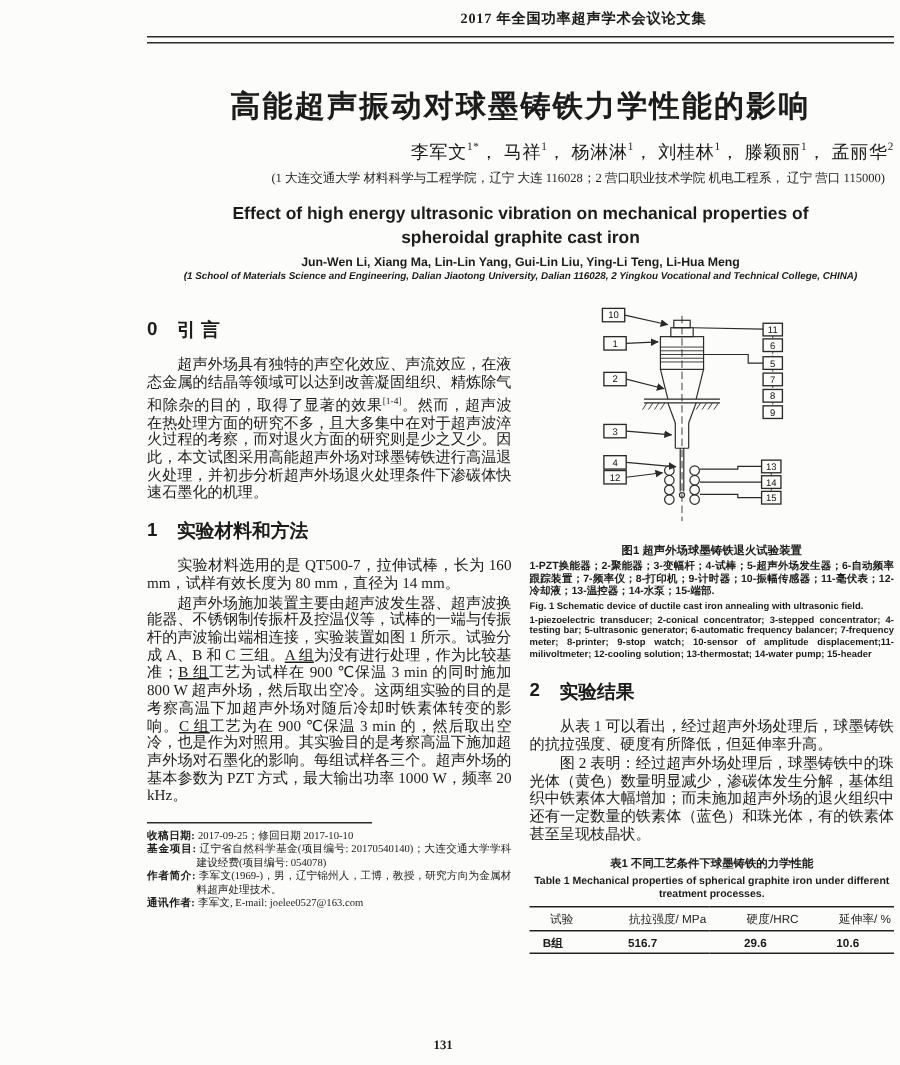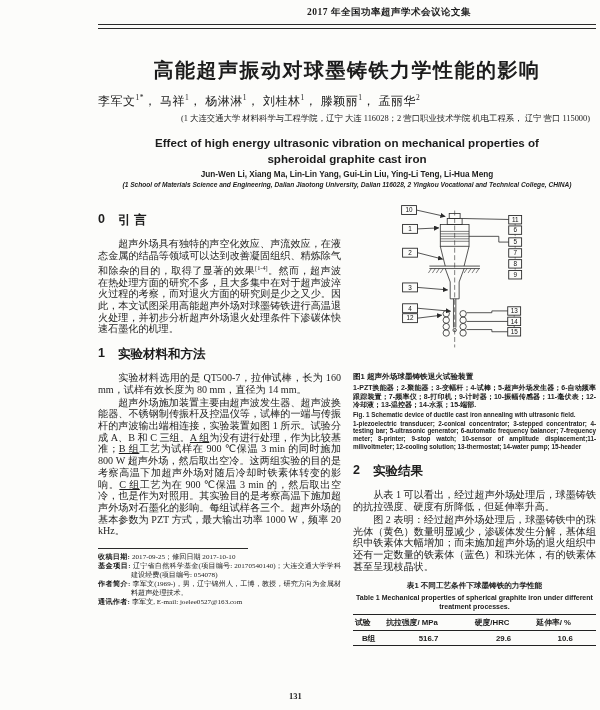--- a/index.html
+++ b/index.html
@@ -3,21 +3,21 @@
 <meta charset="utf-8">
 <style>
   html,body{margin:0;padding:0;background:#e8e8e8;}
   .page{width:600px;height:710px;background:#fcfcfa;position:relative;overflow:hidden;
         font-family:"Liberation Serif","DejaVu Sans",serif;color:#1c1c1c;margin:0 auto;padding-left:41px;}
   .inner{padding:6px 45px 0 57px;}
   .running-head{text-align:center;font-size:9.5px;font-weight:bold;transform:translateX(42px);letter-spacing:.5px;}
   .double-rule{margin-top:5px;border-top:1.3px solid #2a2a2a;border-bottom:1.3px solid #2a2a2a;height:2.6px;}
   .title-cn{margin-top:28px;text-align:center;font-size:20px;font-weight:bold;letter-spacing:1.5px;
             font-family:"Liberation Sans","DejaVu Sans",sans-serif;}
-  .authors-line{margin-top:9px;text-align:left;font-size:12px;letter-spacing:.5px;}
+  .authors-line{margin-top:9px;text-align:right;font-size:12px;letter-spacing:.5px;}
   .authors-line sup{font-size:7.5px;}
   .affil-cn{margin-top:4px;text-align:right;font-size:8.4px;line-height:10.6px;padding:0 6px;}
   .title-en{margin-top:11px;text-align:center;font-size:11.6px;font-weight:bold;line-height:15.5px;padding:0 28px;
             font-family:"Liberation Sans","DejaVu Sans",sans-serif;}
   .authors-en{margin-top:4px;text-align:center;font-size:8.2px;font-weight:bold;
             font-family:"Liberation Sans","DejaVu Sans",sans-serif;}
   .affil-en{margin-top:2px;text-align:center;font-size:6.6px;font-style:italic;font-weight:bold;
             font-family:"Liberation Sans","DejaVu Sans",sans-serif;}
   .columns{display:flex;gap:12px;margin-top:16px;}
   .col{width:243px;}
@@ -25,35 +25,35 @@
             display:flex;gap:13px;margin:8px 0 9px 0;}
   p.body{font-size:10.1px;line-height:11.7px;text-align:justify;text-indent:2em;margin:0 0 1px 0;}
   sup.ref{font-size:6.3px;}
   .ul{text-decoration:underline;}
   .fn-block{margin-top:11px;}
   .fn-rule{width:150px;border-top:1px solid #2a2a2a;margin-bottom:4px;}
   .fn{font-size:7.1px;line-height:9px;padding-left:33px;text-indent:-33px;text-align:justify;}
   .fn b{letter-spacing:.3px;}
   .page-num{position:absolute;bottom:9px;left:289px;font-size:8.5px;font-weight:bold;}
   .fig-wrap{margin-top:-6px;}
-  .fig-cap-cn{text-align:left;font-size:7.6px;font-weight:bold;margin-top:12px;
+  .fig-cap-cn{text-align:center;font-size:7.6px;font-weight:bold;margin-top:1px;
             font-family:"Liberation Sans","DejaVu Sans",sans-serif;}
   .fig-labels-cn{font-size:7px;font-weight:bold;text-align:justify;line-height:8.6px;margin-top:2px;
             font-family:"Liberation Sans","DejaVu Sans",sans-serif;}
   .fig-cap-en,.fig-labels-en{font-size:6.3px;font-weight:bold;text-align:justify;line-height:7.7px;margin-top:1px;
             font-family:"Liberation Sans","DejaVu Sans",sans-serif;}
   .sec2-head{margin-top:13px;}
   .tab-cap-cn{text-align:center;font-size:7.6px;font-weight:bold;margin-top:9px;
             font-family:"Liberation Sans","DejaVu Sans",sans-serif;}
   .tab-cap-en{text-align:center;font-size:7px;font-weight:bold;line-height:9px;margin-top:2px;
             font-family:"Liberation Sans","DejaVu Sans",sans-serif;}
   table.datatable{width:100%;border-collapse:collapse;margin-top:3px;font-weight:bold;
             font-family:"Liberation Sans","DejaVu Sans",sans-serif;font-size:7.8px;
             border-top:1.5px solid #222;border-bottom:1.5px solid #222;}
-  table.datatable th{border-bottom:.9px solid #222;padding:2px 2px;text-align:left;font-weight:bold;}
+  table.datatable th{border-bottom:.9px solid #222;padding:2px 2px;text-align:right;font-weight:normal;}
   table.datatable td{padding:1.5px 2px;text-align:center;}
   svg .box{fill:none;stroke:#2a2a2a;stroke-width:.9;}
   svg .ln{fill:none;stroke:#2a2a2a;stroke-width:.8;}
   svg .thin{fill:none;stroke:#2a2a2a;stroke-width:.6;}
   svg text{font-family:"Liberation Sans","DejaVu Sans",sans-serif;font-size:6.4px;fill:#111;}
 </style>
 </head>
 <body>
 
 <div class="page">

